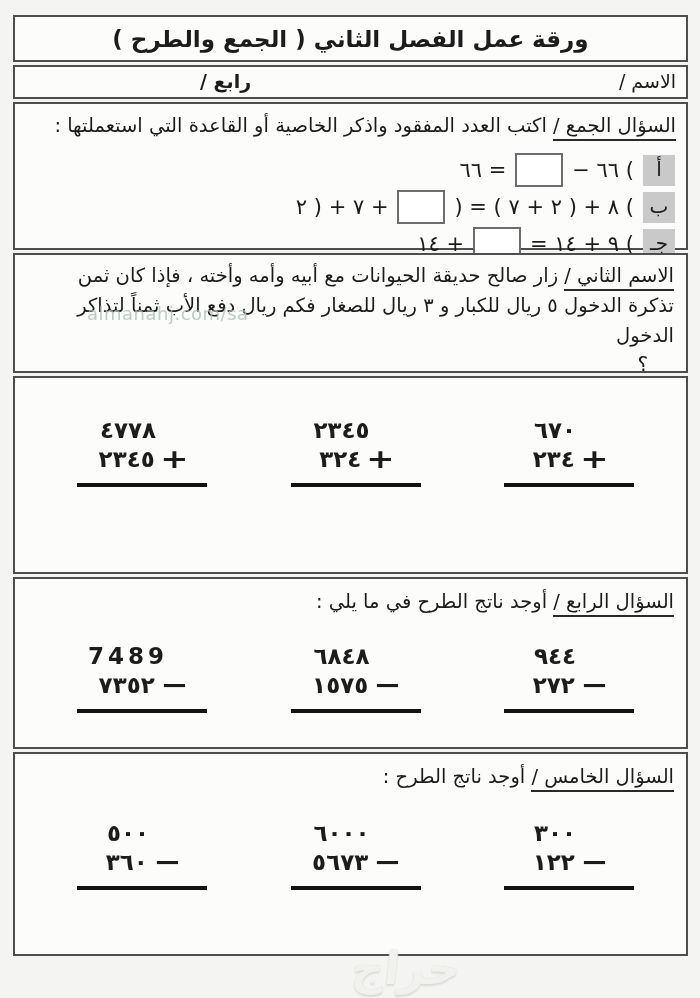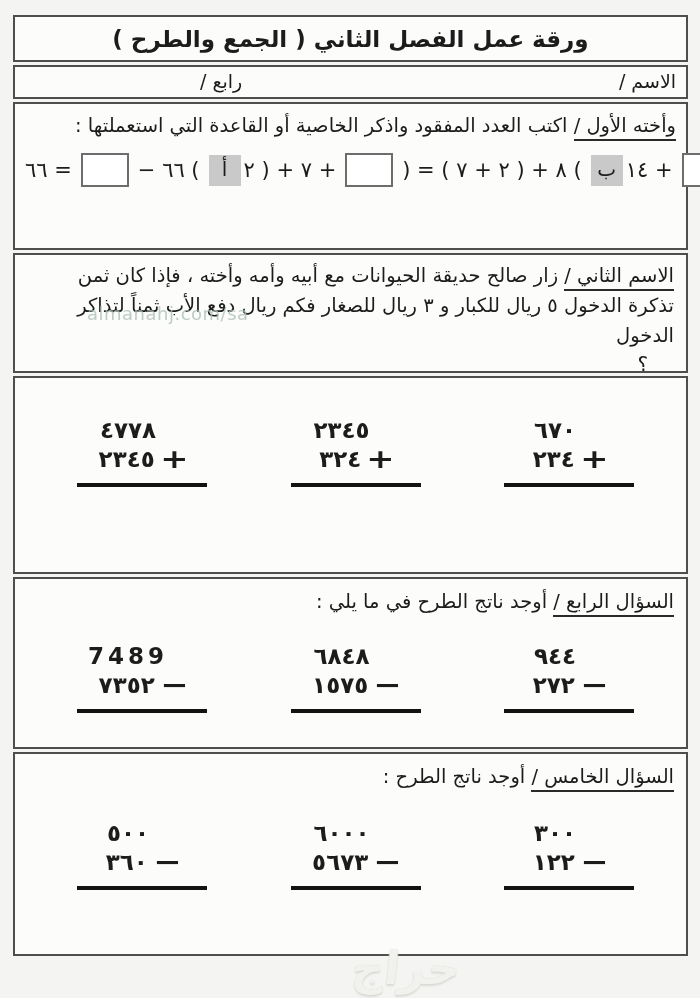--- a/index.html
+++ b/index.html
@@ -13,27 +13,27 @@
   .box{
     box-sizing:border-box;background:#fcfcfa;
     border:2px solid #4e4e4e;margin-bottom:3px;position:relative;
   }
   
   .title-box{height:47px;display:flex;align-items:center;justify-content:center;}
   .title{font-size:23px;font-weight:bold;letter-spacing:.5px;}
   
   .name-row{height:34px;font-size:19px;}
   .name-label{position:absolute;right:10px;top:3px;}
-  .grade-label{position:absolute;left:185px;top:3px;}
+  .grade-label{position:absolute;left:185px;top:3px;font-weight:bold;}
   
   .qline{margin:0;font-size:19.5px;text-align:right;line-height:1.5;direction:rtl;}
   .qhead{border-bottom:2px solid #2a2a2a;padding-bottom:2px;}
   
   .q1{height:148px;padding:7px 10px;}
-  .equations{margin-top:13px;display:flex;gap:3px;align-items:flex-end;padding-right:1px;}
+  .equations{margin-top:13px;display:flex;flex-direction:column;gap:3px;align-items:flex-end;padding-right:1px;}
   .eqrow{display:flex;align-items:center;gap:9px;font-size:21px;direction:ltr;}
   .eqseg{letter-spacing:1.5px;white-space:pre;}
   .ansbox{width:44px;height:30px;border:2px solid #6d6d6d;background:#ffffff;display:inline-block;}
   .eqletter{background:#c9c9c9;min-width:22px;text-align:center;padding:3px 5px 6px 5px;font-size:20px;line-height:1.1;}
   
   .q2{height:120px;padding:6px 12px;font-size:20px;}
   .q2 .qline{line-height:1.55;}
   .qmark{direction:rtl;text-align:right;padding-right:26px;font-size:20px;margin-top:0;}
   .wm-almanahj{
     position:absolute;left:72px;top:48px;font-size:18px;color:#aec2b8;
@@ -71,21 +71,21 @@
   <div class="box title-box">
     <div class="title">ورقة عمل الفصل الثاني ( الجمع والطرح )</div>
   </div>
 
   <div class="box name-row">
     <span class="name-label" dir="rtl">الاسم /</span>
     <span class="grade-label" dir="rtl">رابع /</span>
   </div>
 
   <div class="box q1">
-    <p class="qline"><span class="qhead">وأخته الأول /</span> <span>اكتب العدد المفقود واذكر الخاصية أو القاعدة التي استعملتها :</span></p>
+    <p class="qline"><span class="qhead">السؤال الجمع /</span> <span>اكتب العدد المفقود واذكر الخاصية أو القاعدة التي استعملتها :</span></p>
     <div class="equations">
       <div class="eqrow">
         <span class="eqseg">٦٦ =</span>
         <span class="ansbox"></span>
         <span class="eqseg">− ٦٦ (</span>
         <span class="eqletter">أ</span>
       </div>
       <div class="eqrow">
         <span class="eqseg">٧ + ( ٢ +</span>
         <span class="ansbox"></span>

